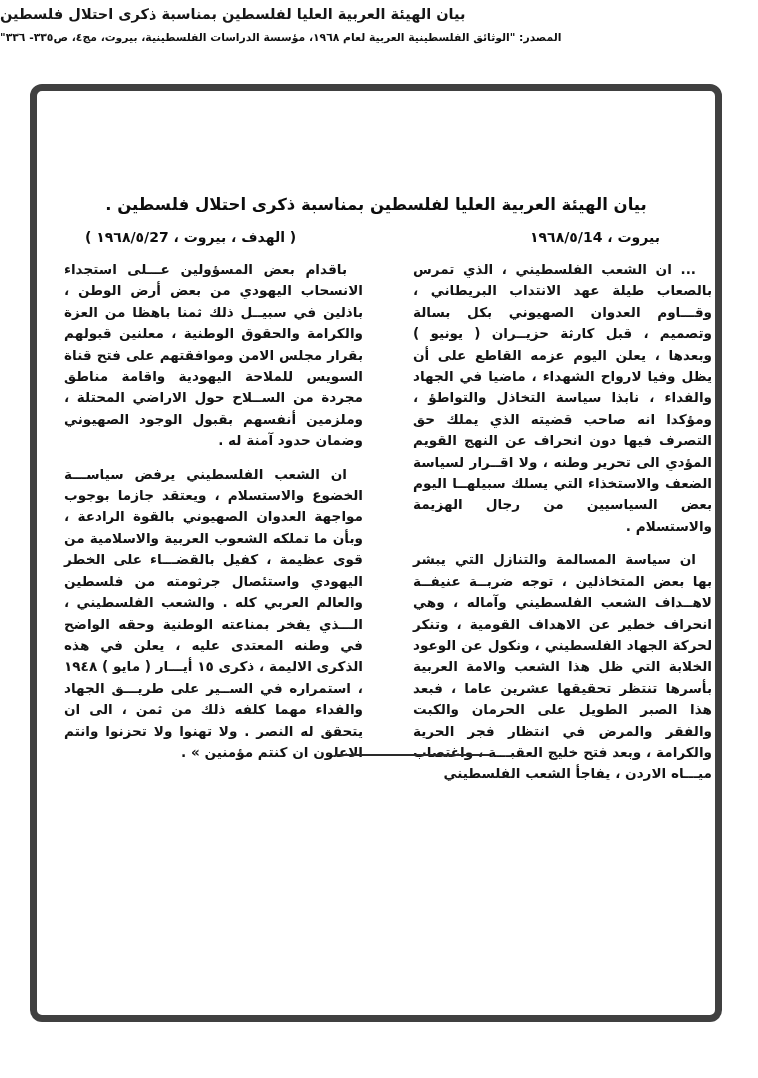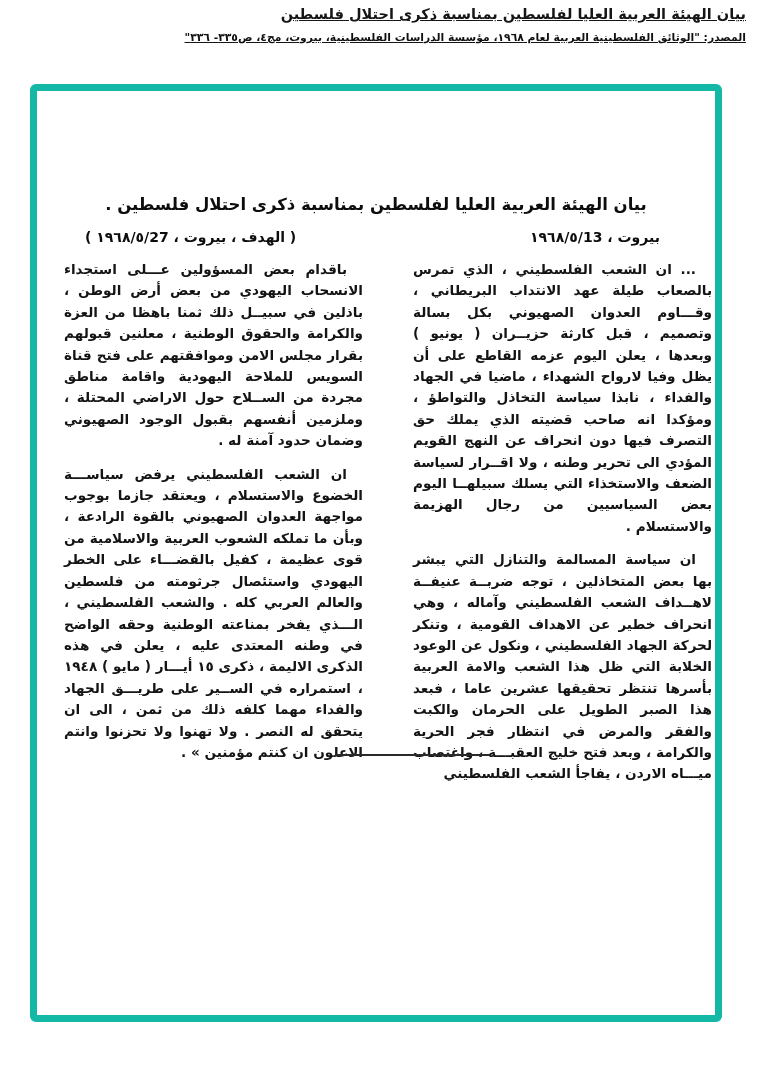--- a/index.html
+++ b/index.html
@@ -6,30 +6,30 @@
   body{
     width:758px;height:1078px;
     background:#ffffff;
     font-family:"DejaVu Sans", sans-serif;
     color:#161616;
     overflow:hidden;
   }
   .page{position:relative;width:758px;height:1078px;direction:rtl;background:#fff;}
 
   
-  .hdr{position:absolute;top:6px;left:0;right:12px;text-align:right;text-decoration:underline;}
+  .hdr{position:absolute;top:6px;left:0;right:0;text-align:left;}
   .hdr-title{font-size:14.5px;font-weight:bold;letter-spacing:0;}
   .hdr-source{font-size:10.8px;font-weight:bold;margin-top:9px;color:#101010;}
 
   
   .doc-frame{
     position:absolute;left:30px;top:84px;
     width:678px;height:924px;
-    border:7px solid #14b8a6;
-    border-radius:6px;
+    border:7px solid #404040;
+    border-radius:12px;
     background:#fff;
   }
 
   .doc-title{
     margin:104px 0 0 0;
     text-align:center;
     font-size:16.5px;
     font-weight:bold;
     color:#0d0d0d;
   }
@@ -74,21 +74,21 @@
   <div class="hdr">
     <div class="hdr-title">بيان الهيئة العربية العليا لفلسطين بمناسبة ذكرى احتلال فلسطين</div>
     <div class="hdr-source">المصدر: "الوثائق الفلسطينية العربية لعام ١٩٦٨، مؤسسة الدراسات الفلسطينية، بيروت، مج٤، ص٣٣٥- ٣٣٦"</div>
   </div>
 
   <div class="doc-frame">
 
     <h1 class="doc-title">بيان الهيئة العربية العليا لفلسطين بمناسبة ذكرى احتلال فلسطين .</h1>
 
     <div class="dateline">
-      <span>بيروت ، ١٩٦٨/٥/13</span>
+      <span>بيروت ، ١٩٦٨/٥/14</span>
       <span>( الهدف ، بيروت ، ١٩٦٨/٥/27 )</span>
     </div>
 
     <div class="columns">
       <div class="col">
         <p>... ان الشعب الفلسطيني ، الذي تمرس بالصعاب طيلة عهد الانتداب البريطاني ، وقـــاوم العدوان الصهيوني بكل بسالة وتصميم ، قبل كارثة حزيــران ( يونيو ) وبعدها ، يعلن اليوم عزمه القاطع على أن يظل وفيا لارواح الشهداء ، ماضيا في الجهاد والفداء ، نابذا سياسة التخاذل والتواطؤ ، ومؤكدا انه صاحب قضيته الذي يملك حق التصرف فيها دون انحراف عن النهج القويم المؤدي الى تحرير وطنه ، ولا اقــرار لسياسة الضعف والاستخذاء التي يسلك سبيلهــا اليوم بعض السياسيين من رجال الهزيمة والاستسلام .</p>
         <p>ان سياسة المسالمة والتنازل التي يبشر بها بعض المتخاذلين ، توجه ضربــة عنيفــة لاهــداف الشعب الفلسطيني وآماله ، وهي انحراف خطير عن الاهداف القومية ، وتنكر لحركة الجهاد الفلسطيني ، ونكول عن الوعود الخلابة التي ظل هذا الشعب والامة العربية بأسرها تنتظر تحقيقها عشرين عاما ، فبعد هذا الصبر الطويل على الحرمان والكبت والفقر والمرض في انتظار فجر الحرية والكرامة ، وبعد فتح خليج العقبـــة ، واغتصاب ميـــاه الاردن ، يفاجأ الشعب الفلسطيني</p>
       </div>
       <div class="col">
         <p>باقدام بعض المسؤولين عـــلى استجداء الانسحاب اليهودي من بعض أرض الوطن ، باذلين في سبيــل ذلك ثمنا باهظا من العزة والكرامة والحقوق الوطنية ، معلنين قبولهم بقرار مجلس الامن وموافقتهم على فتح قناة السويس للملاحة اليهودية واقامة مناطق مجردة من الســلاح حول الاراضي المحتلة ، وملزمين أنفسهم بقبول الوجود الصهيوني وضمان حدود آمنة له .</p>

